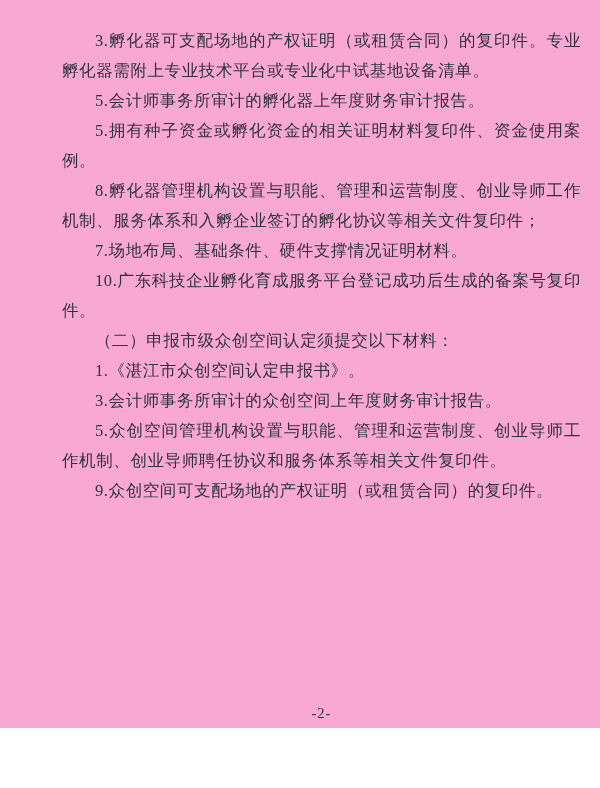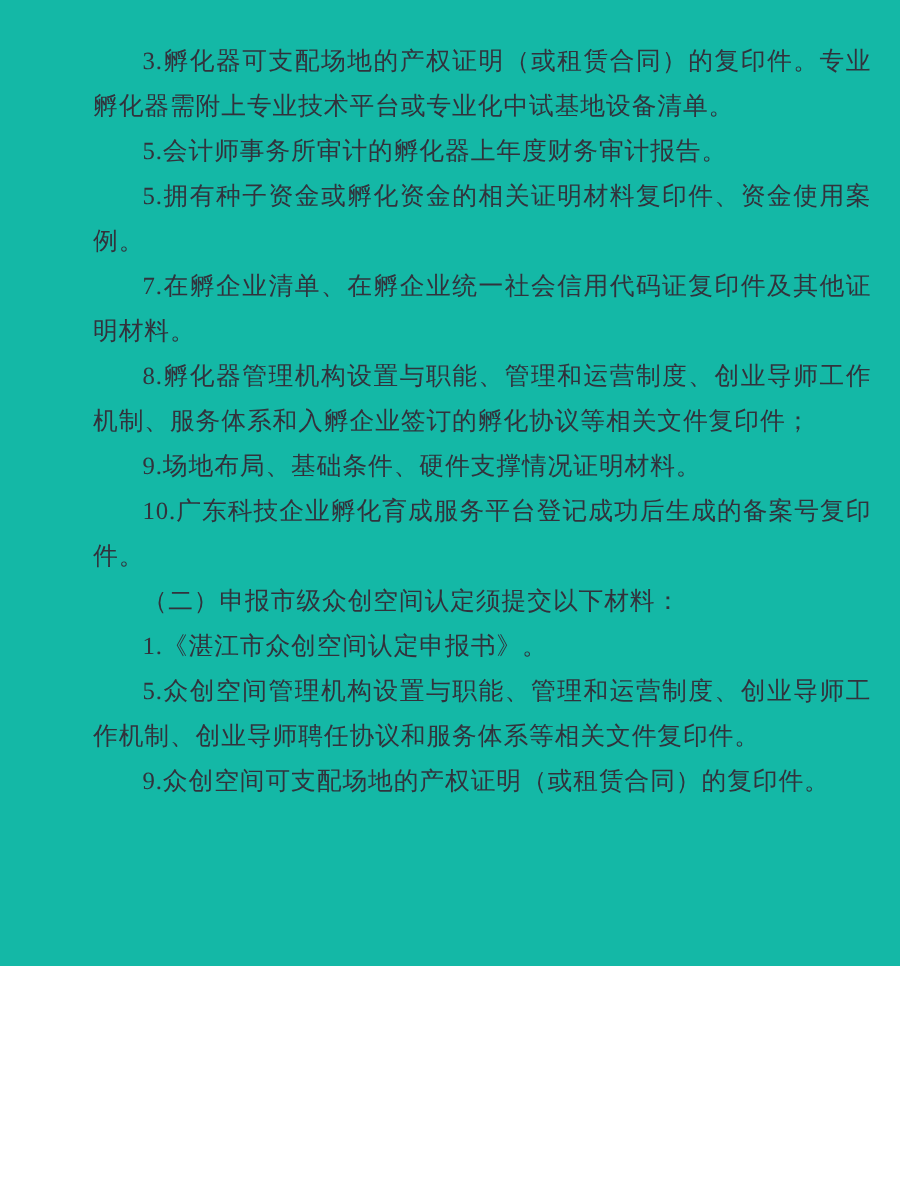--- a/index.html
+++ b/index.html
@@ -3,22 +3,22 @@
 <meta charset="utf-8">
 <style>
   html, body {
     margin: 0;
     padding: 0;
     background: #ffffff;
   }
   .page {
     position: relative;
     width: 600px;
-    height: 644px;
-    background: #14b8a6;
+    height: 728px;
+    background: #f9a8d4;
     overflow: hidden;
     font-family: "Liberation Serif", "DejaVu Serif", serif;
     color: #32323c;
   }
   .content {
     position: absolute;
     left: 62px;
     top: 26px;
     width: 519px;
   }
@@ -44,26 +44,26 @@
   }
 </style>
 </head>
 <body>
 
 <div class="page">
   <div class="content">
     <p>3.孵化器可支配场地的产权证明（或租赁合同）的复印件。专业孵化器需附上专业技术平台或专业化中试基地设备清单。</p>
     <p>5.会计师事务所审计的孵化器上年度财务审计报告。</p>
     <p>5.拥有种子资金或孵化资金的相关证明材料复印件、资金使用案例。</p>
-    <p>7.在孵企业清单、在孵企业统一社会信用代码证复印件及其他证明材料。</p>
     <p>8.孵化器管理机构设置与职能、管理和运营制度、创业导师工作机制、服务体系和入孵企业签订的孵化协议等相关文件复印件；</p>
-    <p>9.场地布局、基础条件、硬件支撑情况证明材料。</p>
+    <p>7.场地布局、基础条件、硬件支撑情况证明材料。</p>
     <p>10.广东科技企业孵化育成服务平台登记成功后生成的备案号复印件。</p>
 
     <p>（二）申报市级众创空间认定须提交以下材料：</p>
 
     <p>1.《湛江市众创空间认定申报书》。</p>
+    <p>3.会计师事务所审计的众创空间上年度财务审计报告。</p>
     <p>5.众创空间管理机构设置与职能、管理和运营制度、创业导师工作机制、创业导师聘任协议和服务体系等相关文件复印件。</p>
     <p>9.众创空间可支配场地的产权证明（或租赁合同）的复印件。</p>
   </div>
 
   <div class="page-number">-2-</div>
 </div>
 
 </body></html>

